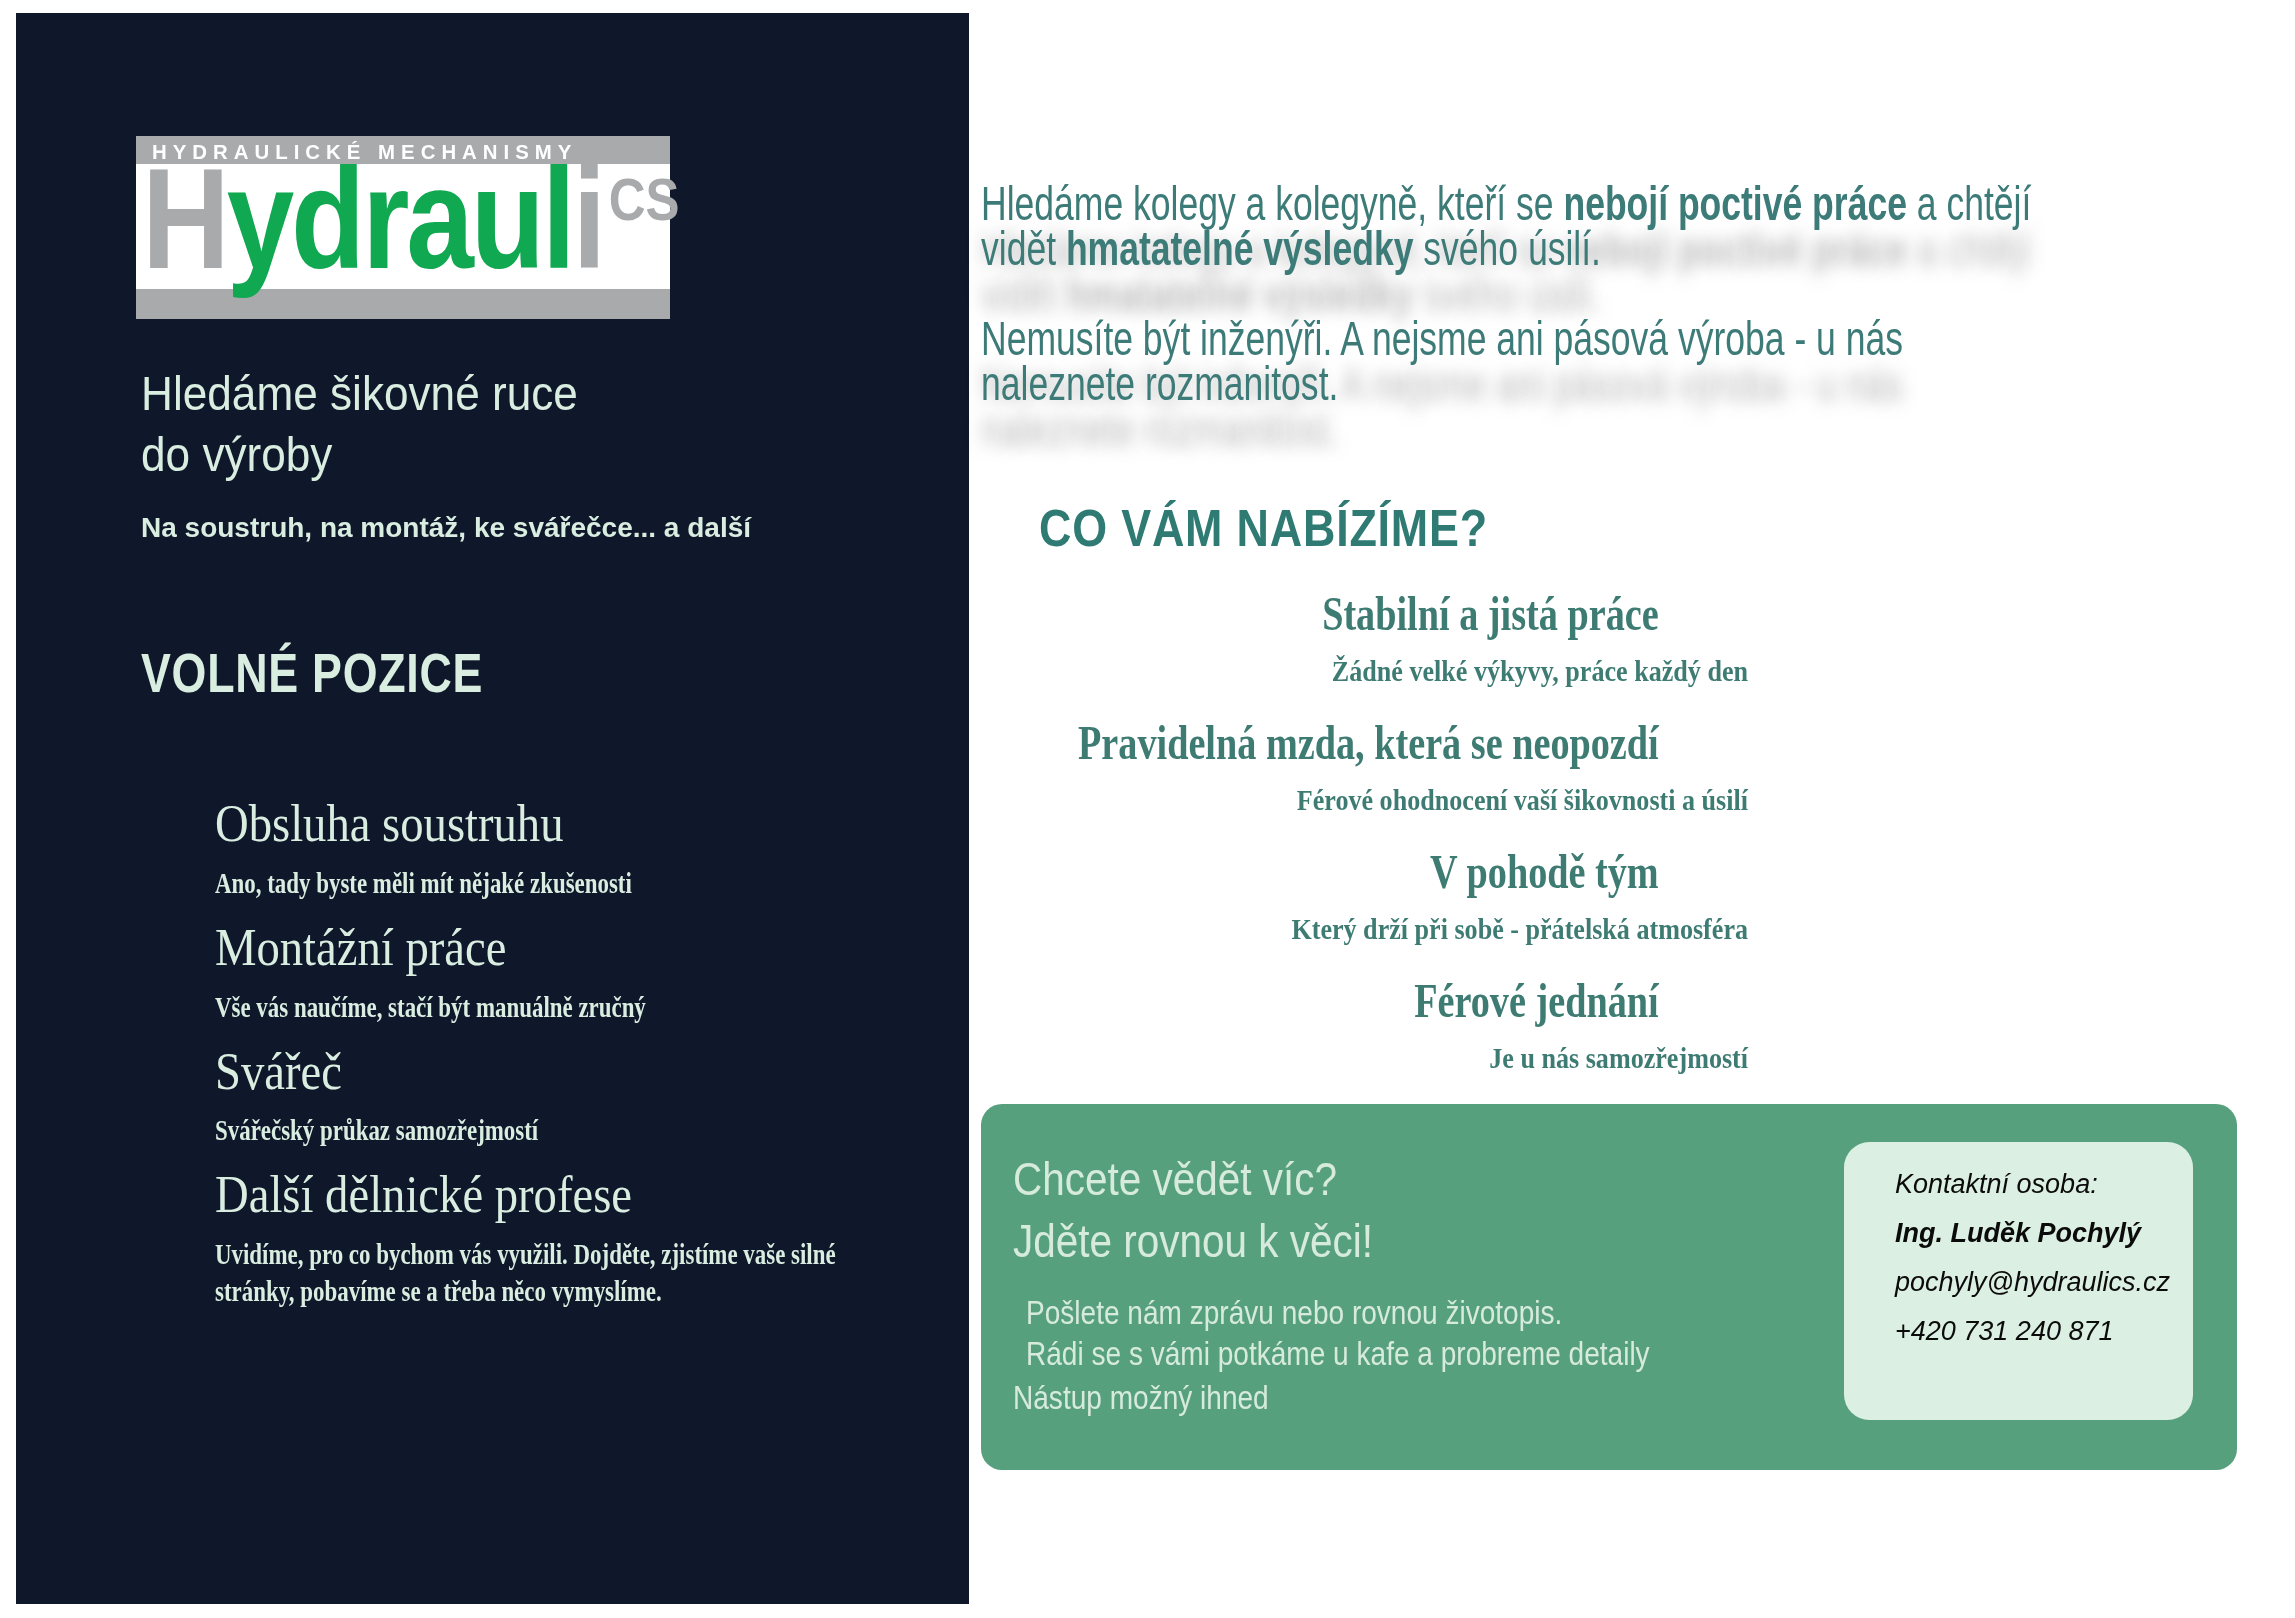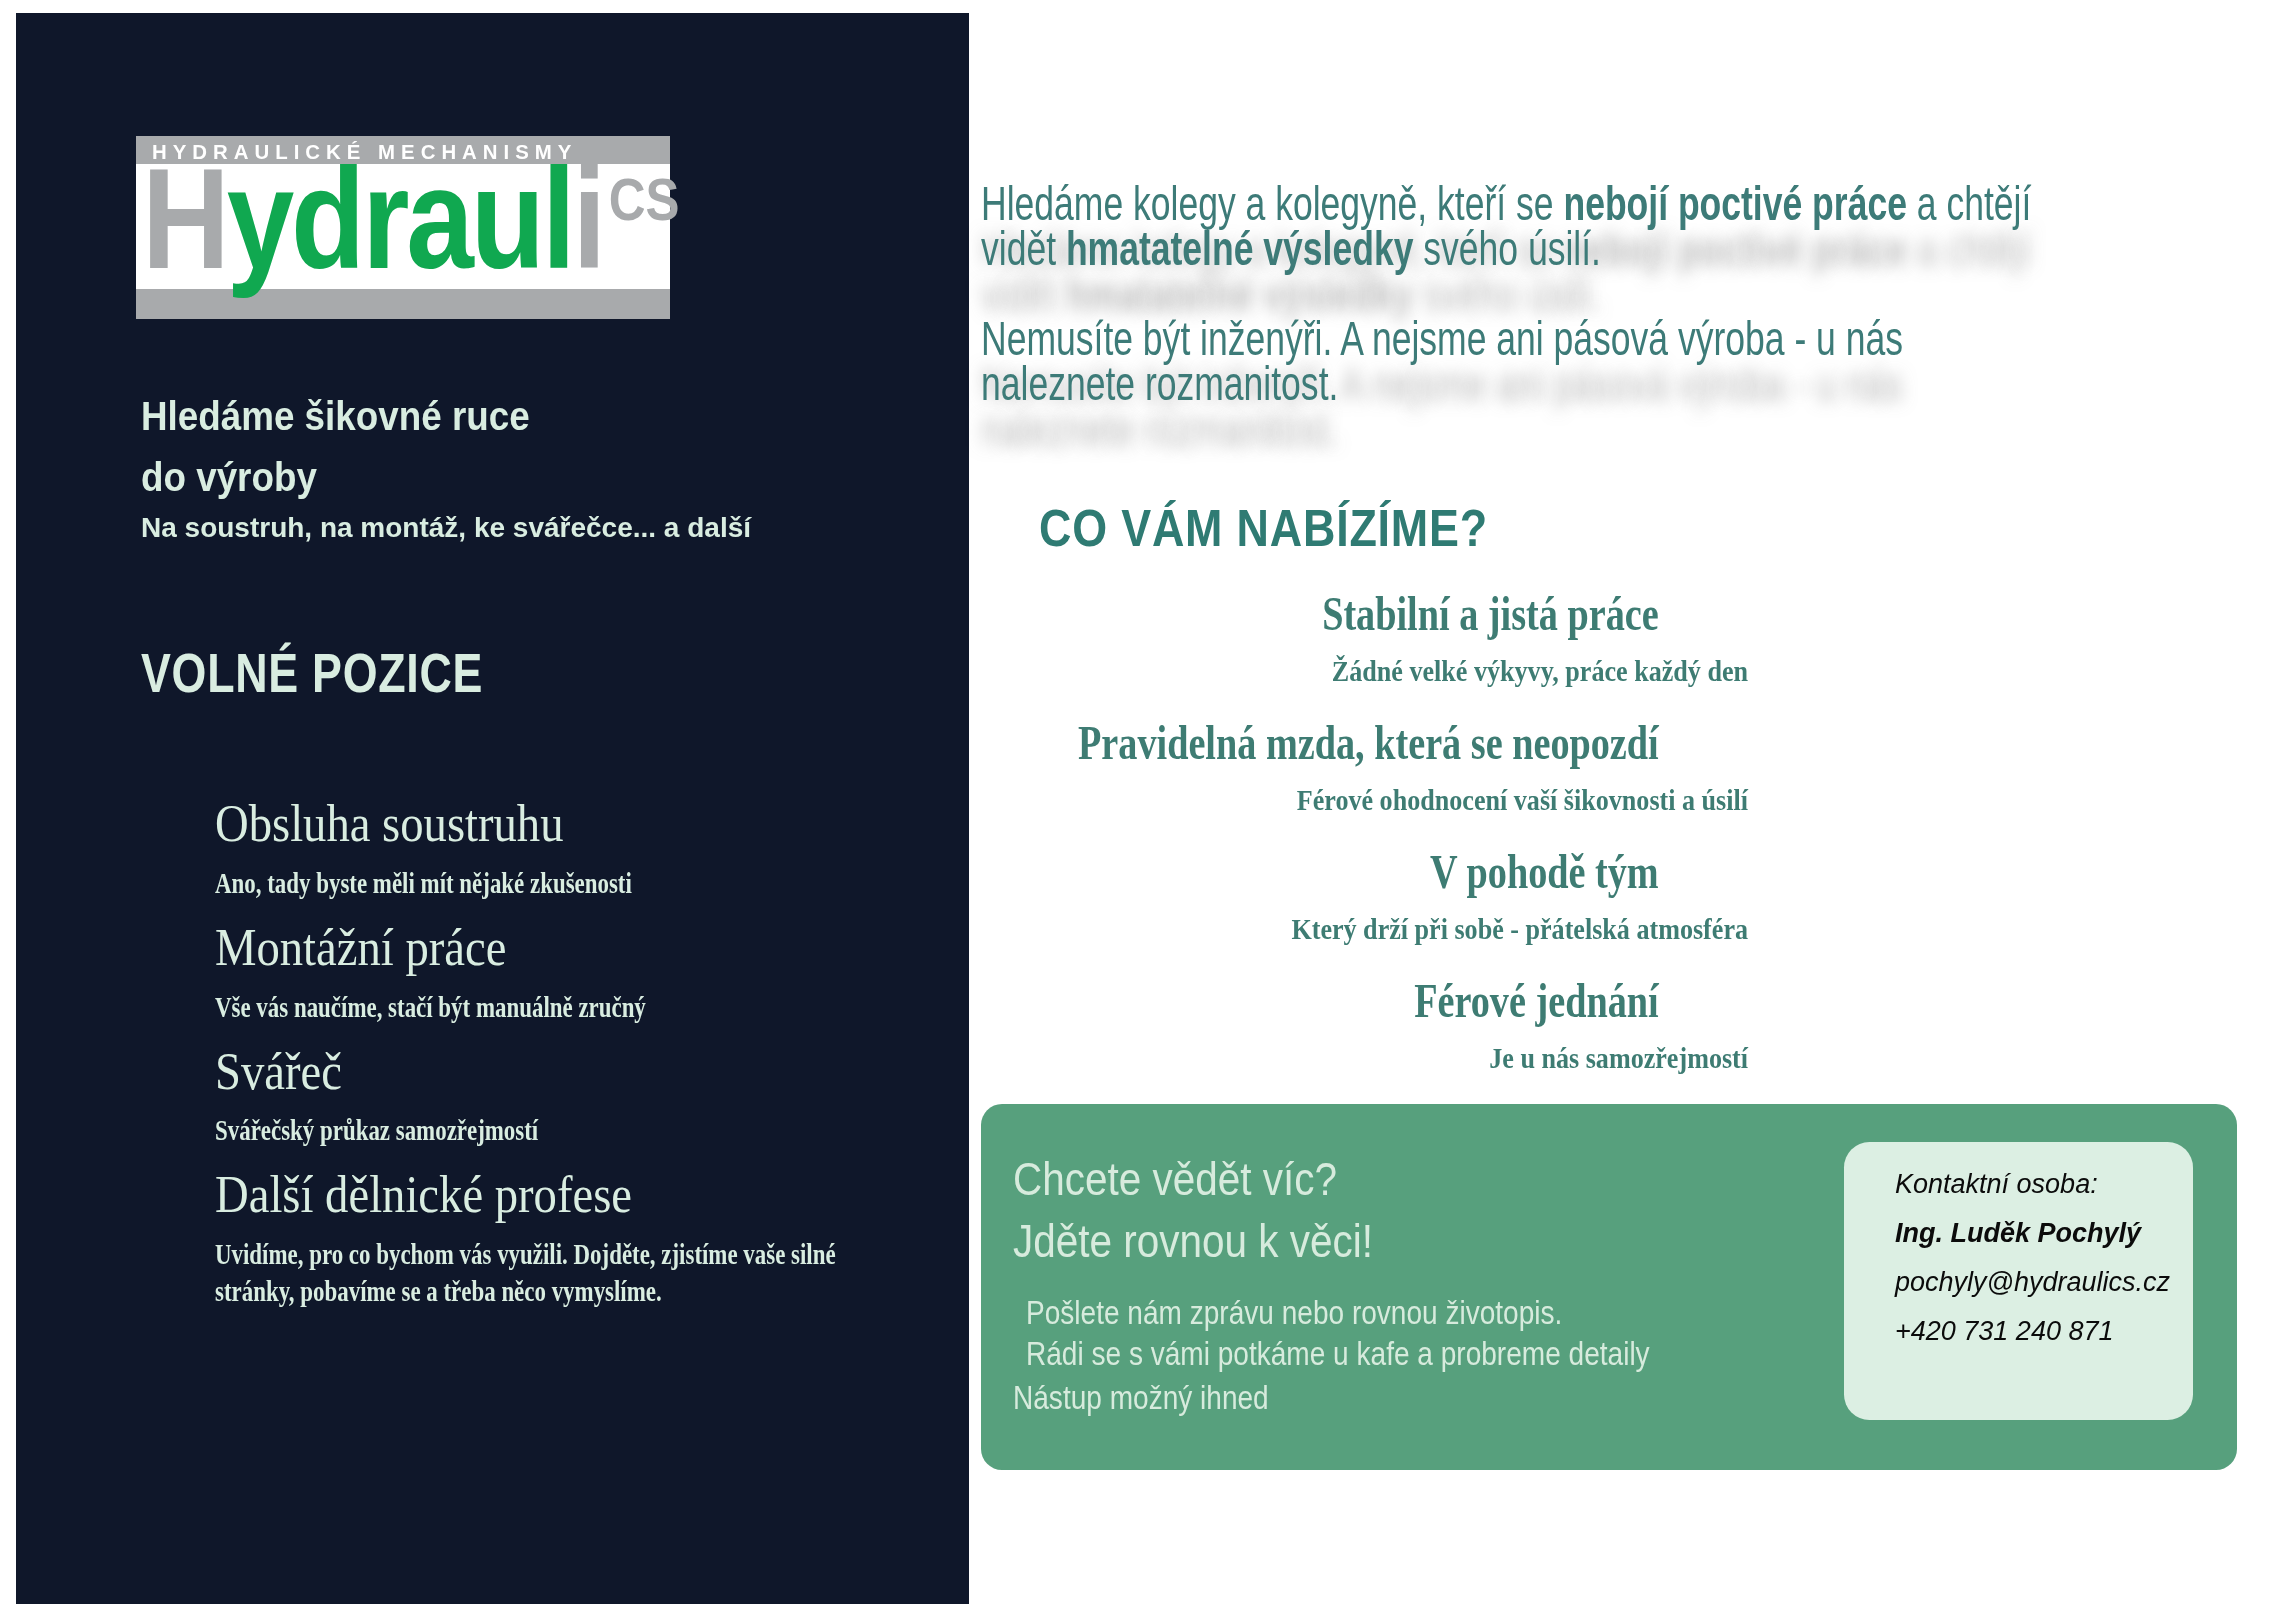--- a/index.html
+++ b/index.html
@@ -18,22 +18,22 @@
   .logo-claim{position:absolute;left:16px;top:4.2px;font-size:20.4px;font-weight:bold;
               letter-spacing:6px;color:#ffffff;white-space:nowrap;}
   .brand{position:absolute;left:5.6px;top:10.2px;font-size:143px;font-weight:bold;line-height:1;
          letter-spacing:-3.7px;white-space:nowrap;transform:scaleX(.85);transform-origin:0 0;}
   .br-gray{color:#A8AAAC;}
   .br-green{color:#10A850;}
   .br-cs{color:#A8AAAC;font-size:60px;vertical-align:48px;letter-spacing:0;margin-left:6.5px;}
 
   
   .mint{color:#D9EDE1;}
-  .tagline{position:absolute;left:125px;top:373px;margin:0;font-weight:bold;
-           font-size:40px;line-height:61px;}
+  .tagline{position:absolute;left:125px;top:350px;margin:0;font-weight:normal;
+           font-size:48px;line-height:61px;}
   .tagline span{display:block;transform:scaleX(.92);transform-origin:0 0;white-space:nowrap;}
   .subtitle{position:absolute;left:125px;top:499px;margin:0;font-size:28px;font-weight:bold;
             white-space:nowrap;}
   .volne{position:absolute;left:125px;top:627px;margin:0;font-size:56px;font-weight:bold;
          letter-spacing:0.9px;transform:scaleX(.80);transform-origin:0 0;white-space:nowrap;}
 
   .positions{position:absolute;left:199px;top:783px;margin:0;padding:0;list-style:none;}
   .pos{margin:0 0 18.5px 0;}
   .pos-title{font-family:"Liberation Serif", serif;font-size:53px;line-height:1.05;
              transform:scaleX(.88);transform-origin:0 0;white-space:nowrap;}

